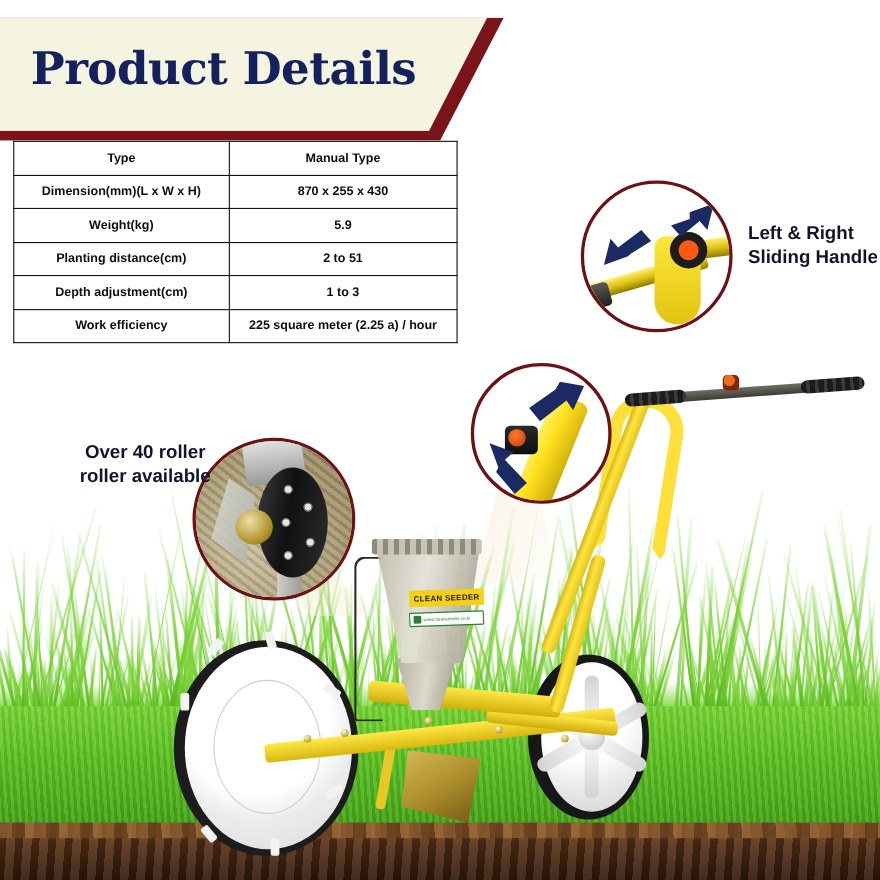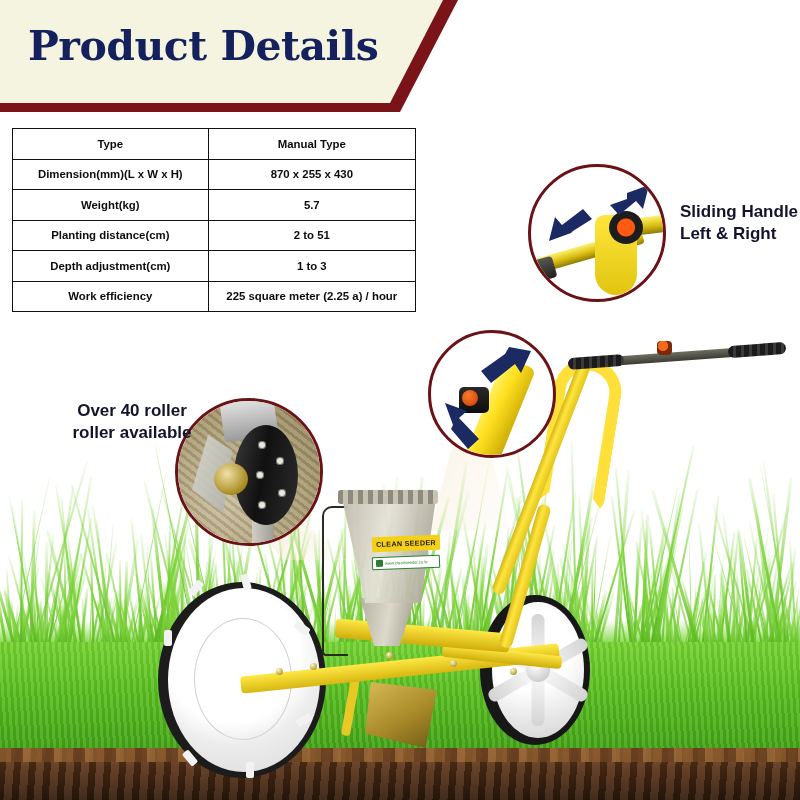--- a/index.html
+++ b/index.html
@@ -6,21 +6,21 @@
   html,body { width:800px; height:800px; }
   body {
     font-family:"Liberation Sans", sans-serif;
     background:#ffffff;
     position:relative;
     overflow:hidden;
   }
   #stage { position:absolute; inset:0; width:800px; height:800px; background:#fff; }
 
   
-  .banner-wrap { position:absolute; left:0; top:0; width:470px; height:112px; }
+  .banner-wrap { position:absolute; left:0; top:16px; width:470px; height:112px; }
   .banner-red {
     position:absolute; left:0; top:0; width:470px; height:112px;
     background:#7B1419;
     clip-path: polygon(0 0, 458px 0, 400px 112px, 0 112px);
   }
   .banner-cream {
     position:absolute; left:0; top:0; width:470px; height:103px;
     background:#F4F4E1;
     clip-path: polygon(0 0, 443px 0, 390px 103px, 0 103px);
   }
@@ -1081,21 +1081,21 @@
       <tr>
         <td class="k">Type</td>
         <td class="v">Manual Type</td>
       </tr>
       <tr>
         <td class="k">Dimension(mm)(L x W x H)</td>
         <td class="v">870 x 255 x 430</td>
       </tr>
       <tr>
         <td class="k">Weight(kg)</td>
-        <td class="v">5.7</td>
+        <td class="v">5.9</td>
       </tr>
       <tr>
         <td class="k">Planting distance(cm)</td>
         <td class="v">2 to 51</td>
       </tr>
       <tr>
         <td class="k">Depth adjustment(cm)</td>
         <td class="v">1 to 3</td>
       </tr>
       <tr>
@@ -1112,22 +1112,22 @@
       <div class="sh-tube2"></div>
       <div class="sh-block"></div>
       <div class="sh-knob"></div>
       <svg width="138" height="138" viewBox="0 0 138 138" style="position:absolute;left:0;top:0">
         <path d="M96 26 L118 18 L112 42 L105 34 L88 48 L79 38 L96 32 Z" fill="#1B2A63"></path>
         <path d="M40 66 L18 74 L24 50 L31 58 L52 42 L61 52 L42 64 Z" fill="#1B2A63"></path>
       </svg>
     </div>
   </div>
   <div class="clabel" id="label-sliding">
+    <div>Left &amp; Right</div>
     <div>Sliding Handle</div>
-    <div>Left &amp; Right</div>
   </div>
 
   <div class="inset" id="inset-height">
     <div class="inset-inner">
       <div class="ha-tube"></div>
       <div class="ha-knob"></div>
       <svg width="128" height="128" viewBox="0 0 128 128" style="position:absolute;left:0;top:0">
         <path d="M78 14 L100 18 L90 40 L84 31 L60 50 L50 38 L74 21 Z" fill="#1B2A63"></path>
         <path d="M22 92 L14 70 L36 78 L28 85 L48 106 L37 116 L20 96 Z" fill="#1B2A63"></path>
       </svg>

